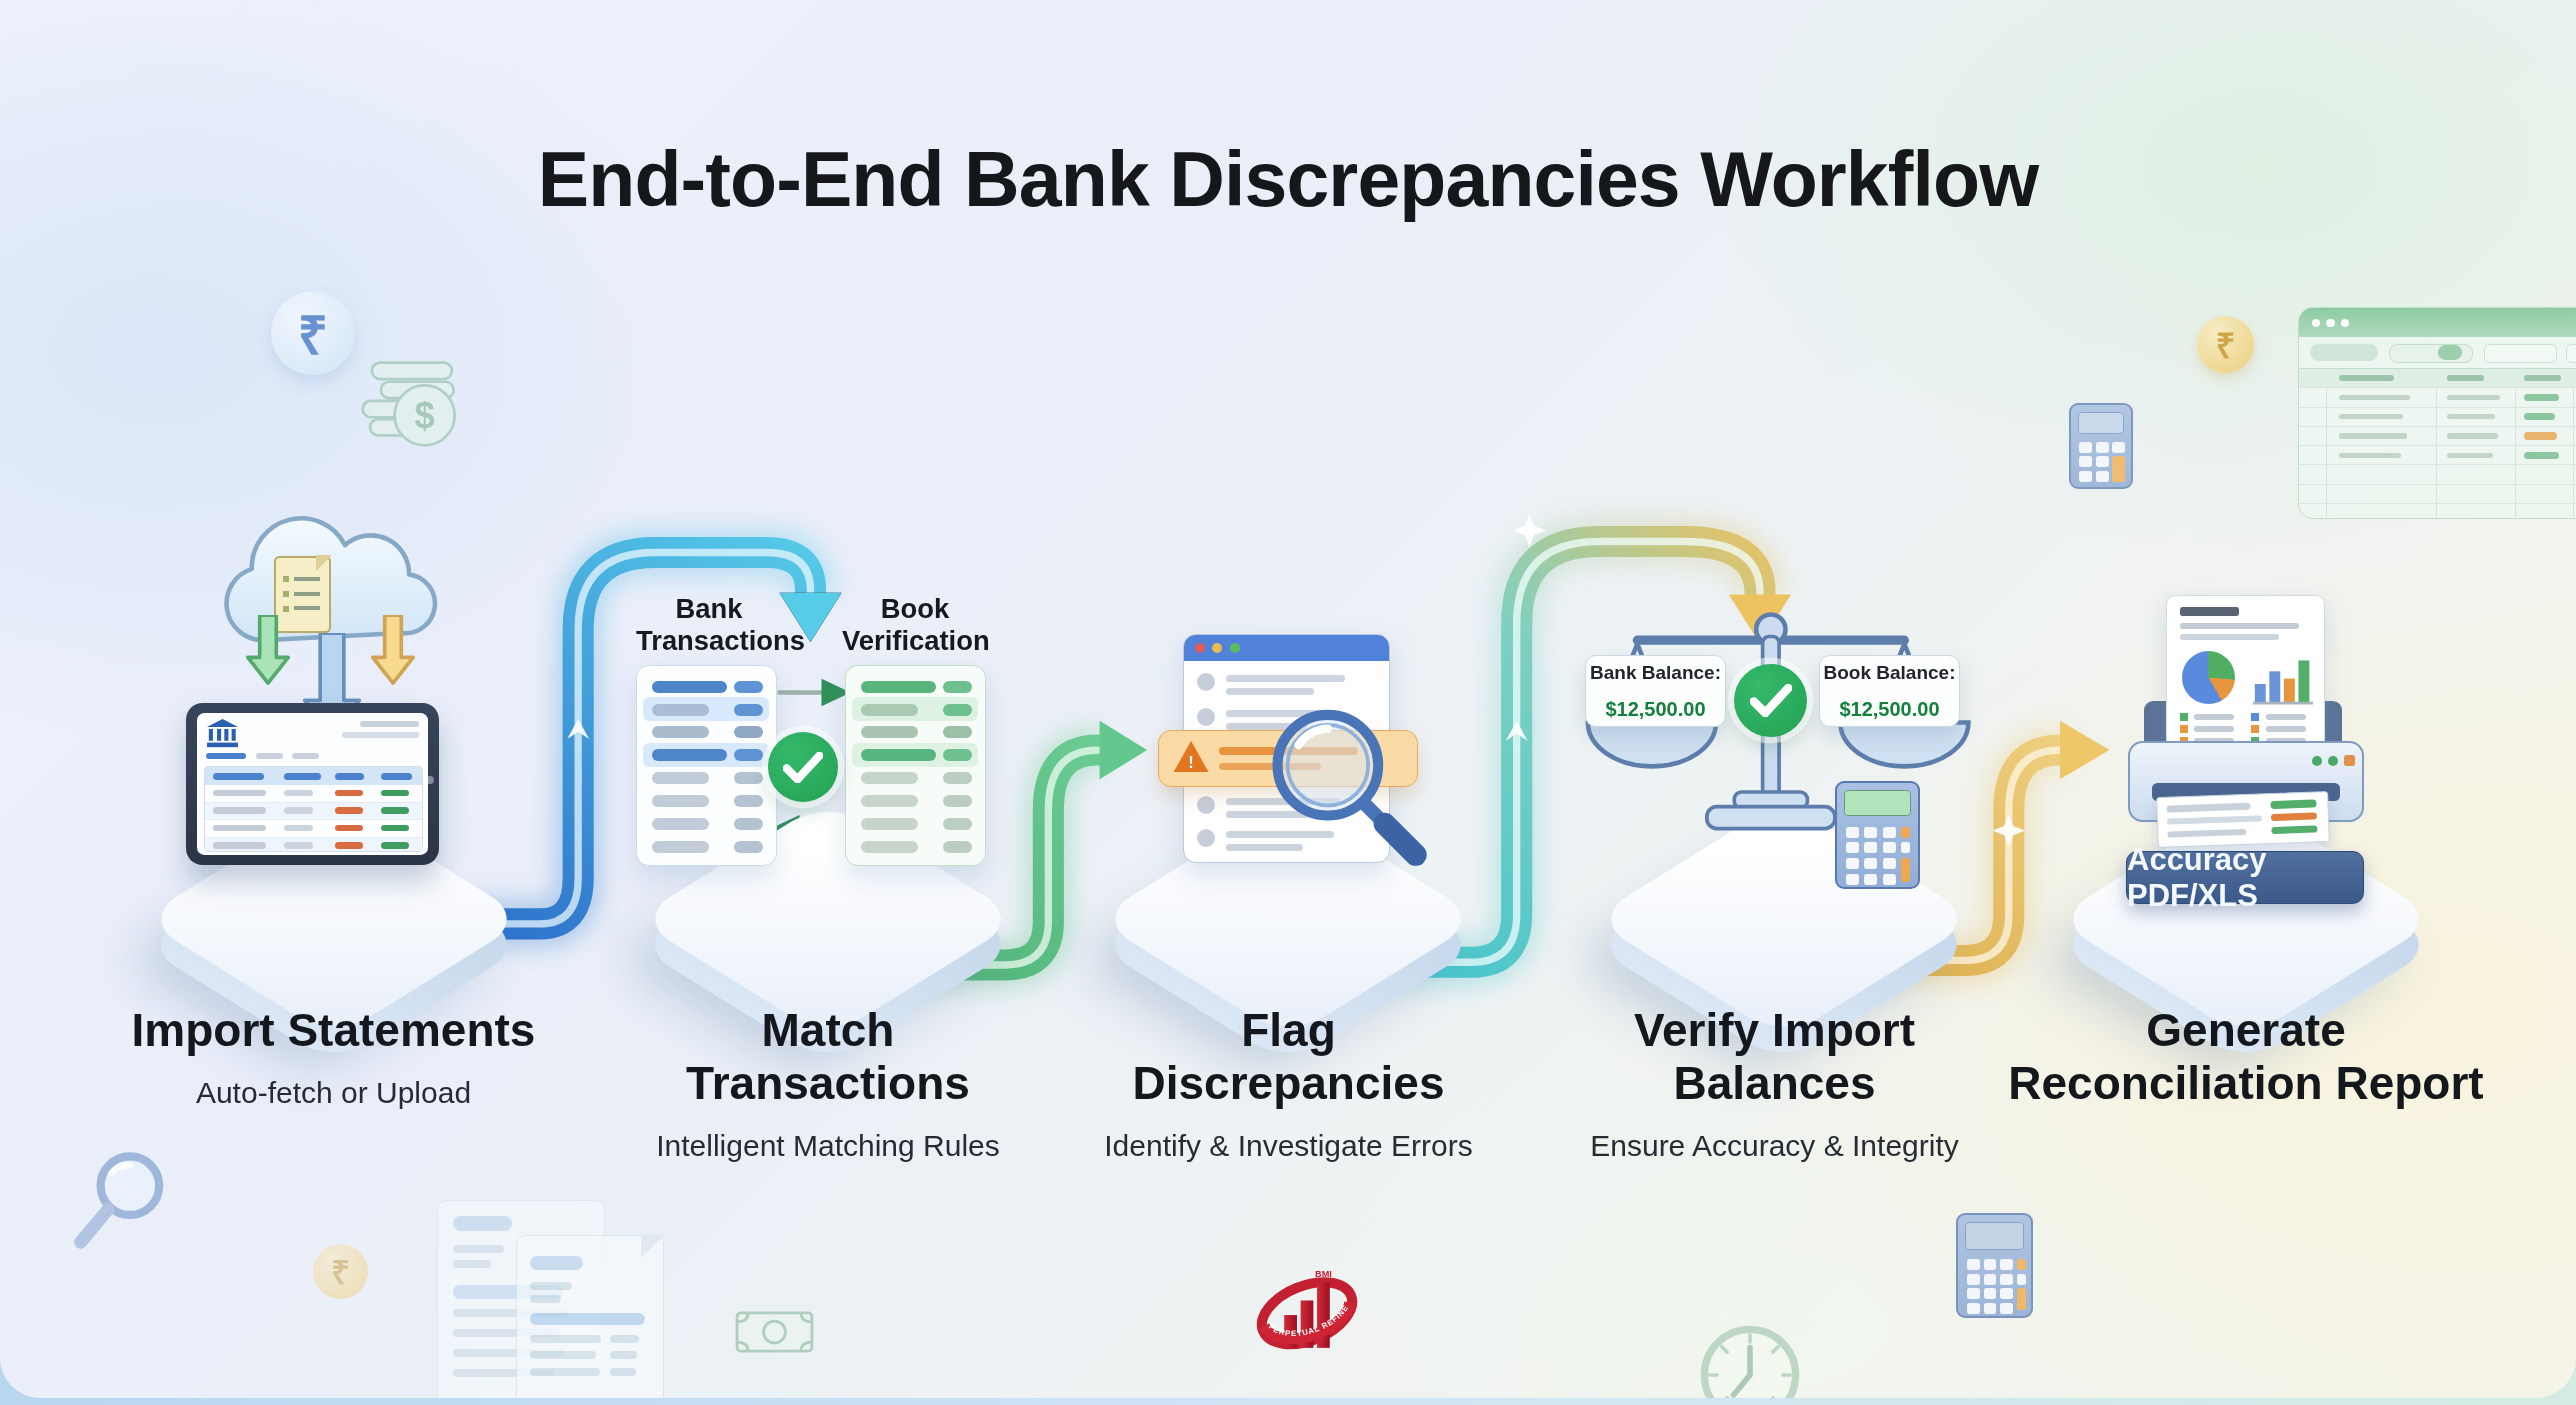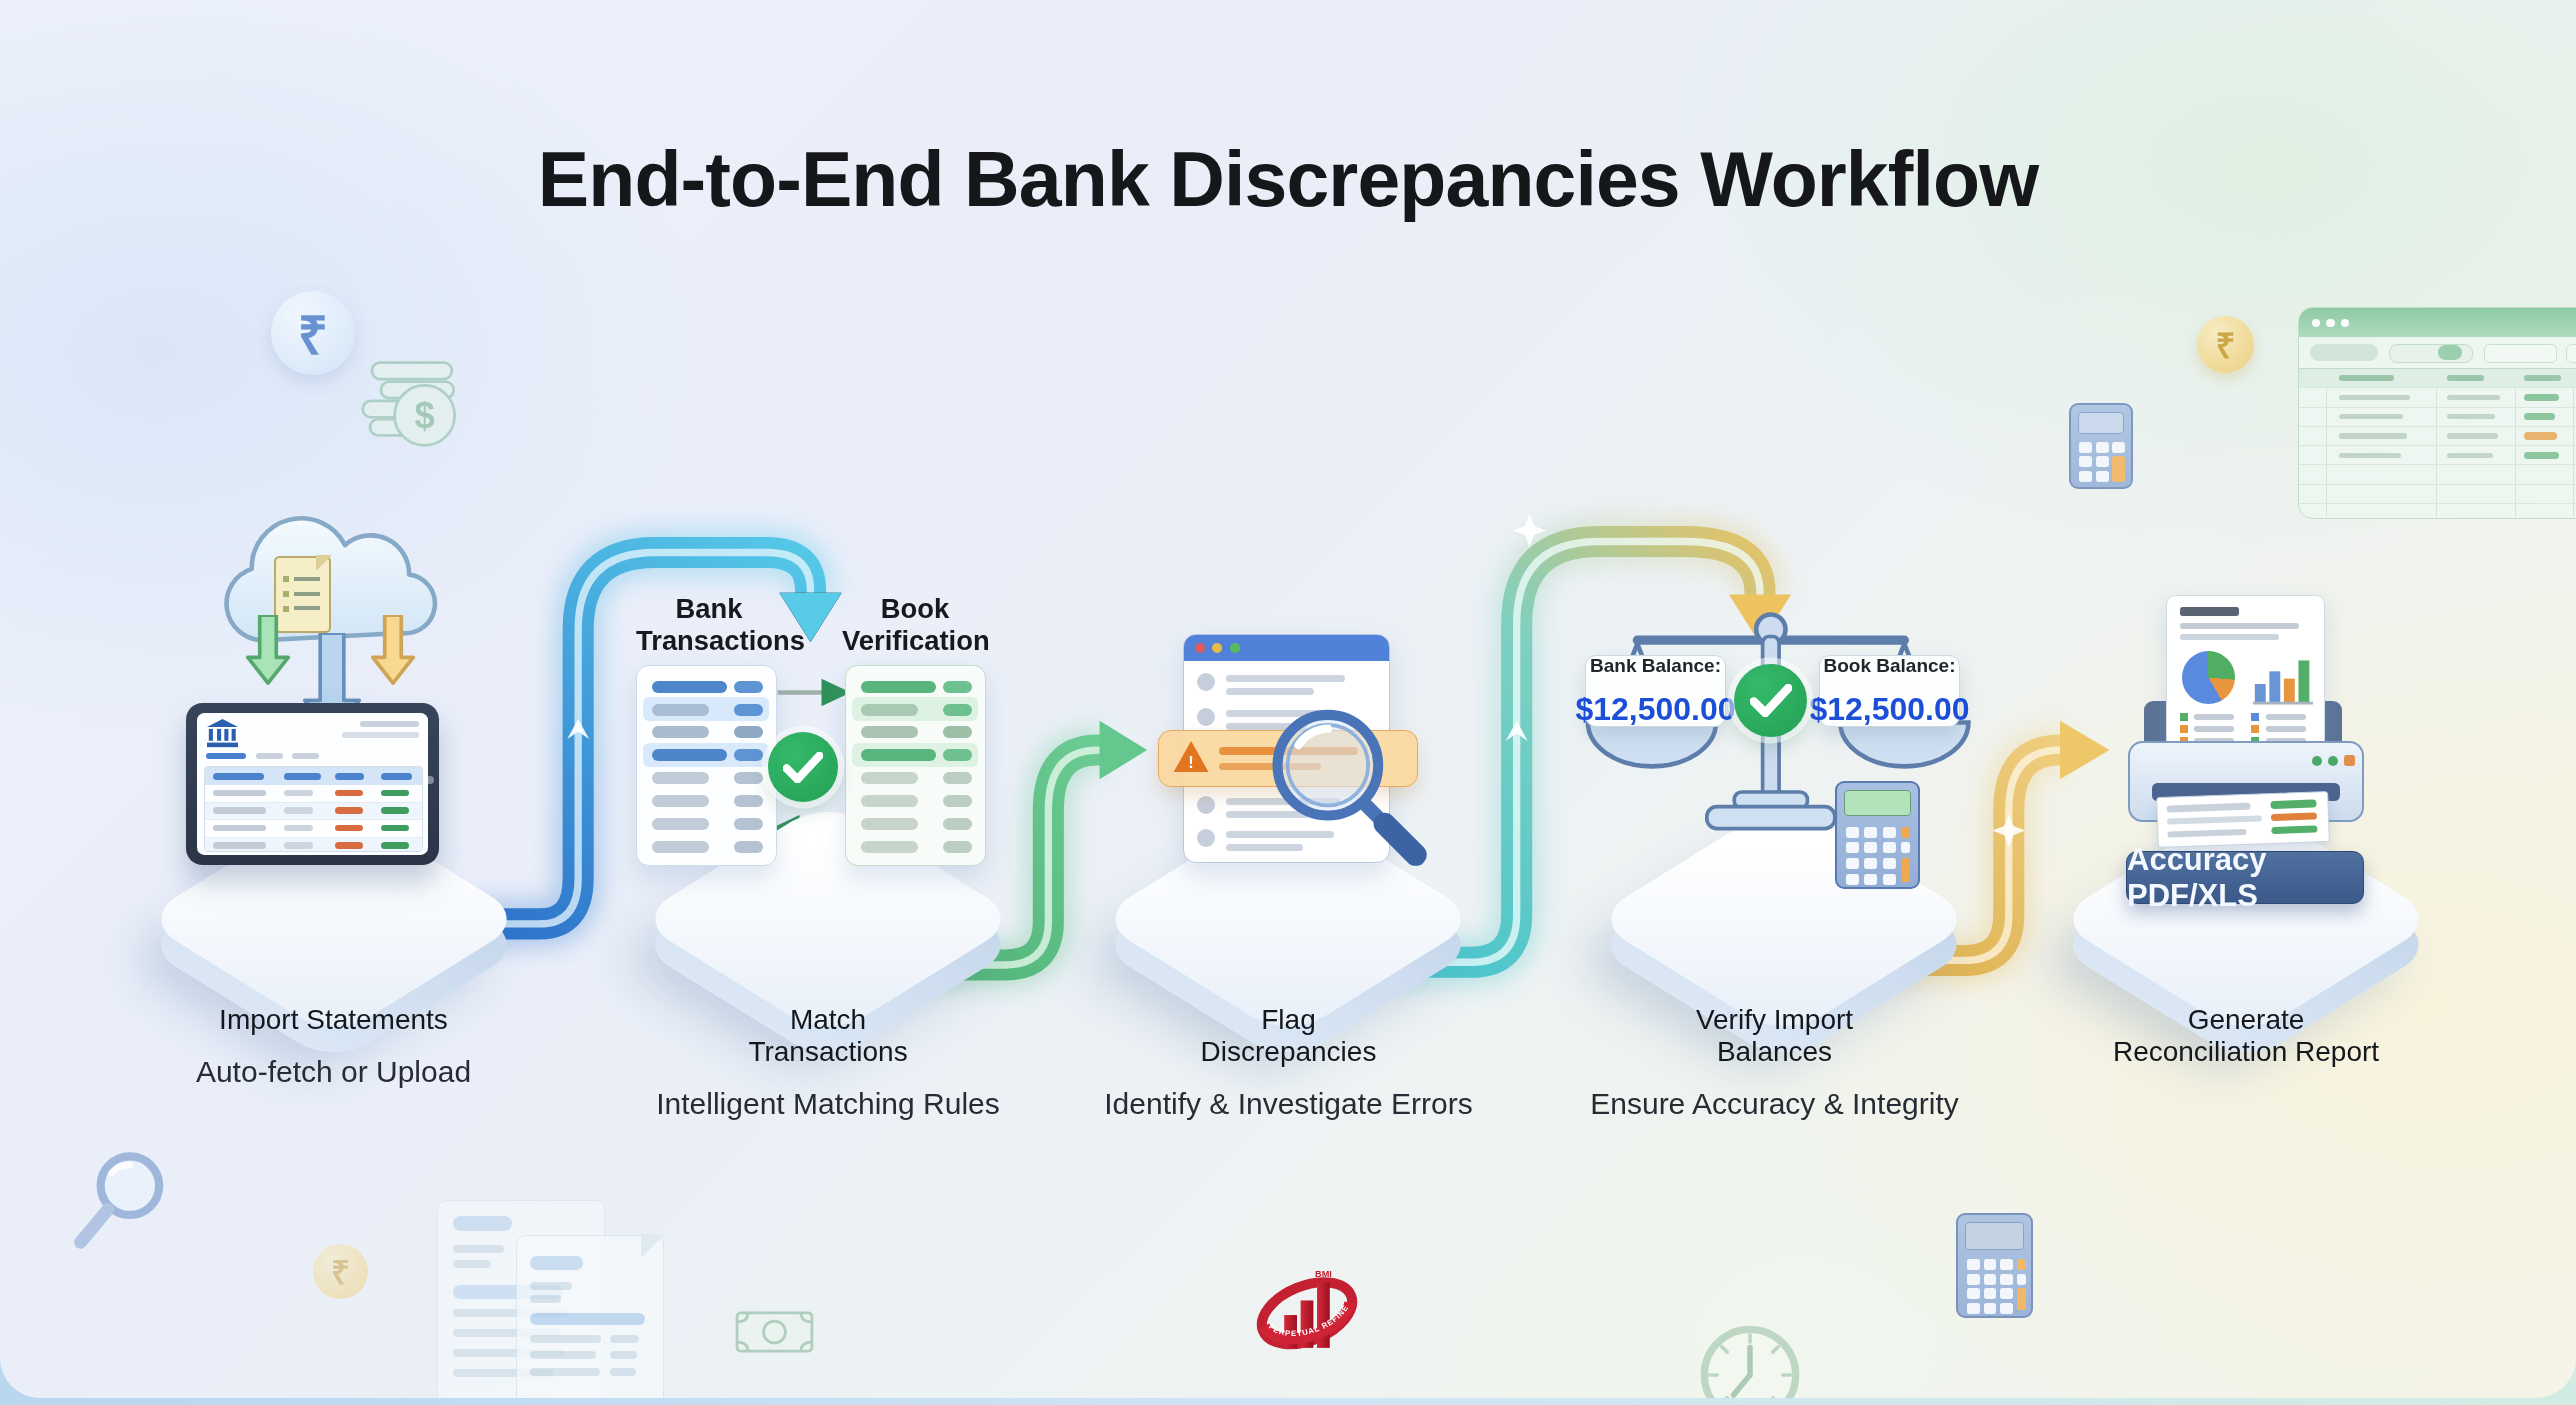--- a/index.html
+++ b/index.html
@@ -30,21 +30,21 @@
   
   .plat{position:absolute;width:274px;height:274px;}
   .plat .face{position:absolute;left:0;top:0;width:274px;height:274px;border-radius:51px;}
   .plat .side{transform:translateY(25.6px) scaleY(0.62) rotate(45deg);
     background:linear-gradient(#c7d8ec,#dbe7f5);
     box-shadow:0 33px 55px rgba(110,140,180,.30);}
   .plat .top{transform:scaleY(0.62) rotate(45deg);
     background:linear-gradient(135deg,#ffffff 20%,#f2f6fc 65%,#e7eef8);}
   
   .caption{position:absolute;top:1004px;text-align:center;}
-  .step-title{font-size:28px;font-weight:400;color:#14171c;line-height:1.16;white-space:pre-line;}
+  .step-title{font-size:46px;font-weight:700;color:#14171c;line-height:1.16;white-space:pre-line;}
   .step-sub{margin-top:18.3px;font-size:30px;font-weight:400;color:#272c34;}
   
   .pill{position:absolute;height:12px;border-radius:6.4px;}
   .hl-band{position:absolute;left:6.4px;width:126px;height:24px;border-radius:6.4px;}
   
   .tx-card{position:absolute;width:139px;height:199px;border-radius:12.8px;background:#fdfeff;
     border:1.8px solid #ccdbe9;box-shadow:0 12.8px 24px rgba(120,150,190,.22);}
   .tx-label{position:absolute;top:593px;width:146px;text-align:center;font-size:27.4px;font-weight:800;
     color:#16191d;line-height:1.15;white-space:pre-line;}
   .check-circle{position:absolute;border-radius:50%;background:radial-gradient(circle at 35% 30%,#35b96b,#23a053);
@@ -58,21 +58,21 @@
   .alert-bar{position:absolute;left:1158px;top:730px;width:258px;height:55px;border-radius:12.8px;
     background:rgba(250,216,160,.95);border:1.8px solid #e9a95c;box-shadow:0 9.1px 16.5px rgba(190,140,70,.25);}
   .warn-tri{position:absolute;left:14.6px;top:10px;width:35px;height:31px;background:#e2751f;
     clip-path:polygon(50% 0,100% 100%,0 100%);display:flex;align-items:flex-end;justify-content:center;
     color:#fff;font-weight:800;font-size:16.5px;}
   
   .bal-card{position:absolute;width:139px;height:70px;border-radius:11px;background:#fdfffe;
     border:1.8px solid #ccd9e2;box-shadow:0 9.1px 18.3px rgba(120,150,170,.25);
     display:flex;flex-direction:column;align-items:center;justify-content:center;}
   .bal-label{font-size:19px;font-weight:700;color:#22262c;}
-  .bal-value{font-size:32px;font-weight:800;color:#1d4ed8;margin-top:14px;}
+  .bal-value{font-size:20px;font-weight:800;color:#15803d;margin-top:14px;}
   
   .calc{position:absolute;border-radius:9.1px;border:2.7px solid #6d89b8;background:linear-gradient(#a9c0e2,#93aed6);}
   .calc .disp{position:absolute;left:7.3px;right:7.3px;top:7.3px;border-radius:4.6px;}
   .calc .btn{position:absolute;width:12.8px;height:11px;border-radius:2.7px;background:#f4f8fd;}
   
   .report{position:absolute;left:2166px;top:595px;width:157px;height:154px;background:#fff;border-radius:9.1px;
     border:1.8px solid #d3dbe6;box-shadow:0 9.1px 20px rgba(120,150,190,.25);}
   .printer-body{position:absolute;left:2128px;top:741px;width:232px;height:77px;border-radius:14.6px;
     background:linear-gradient(#eef4fb,#cddcee);border:2.7px solid #7e9cc0;}
   .download-btn{position:absolute;left:2126px;top:851px;width:236px;height:51px;border-radius:11px;

